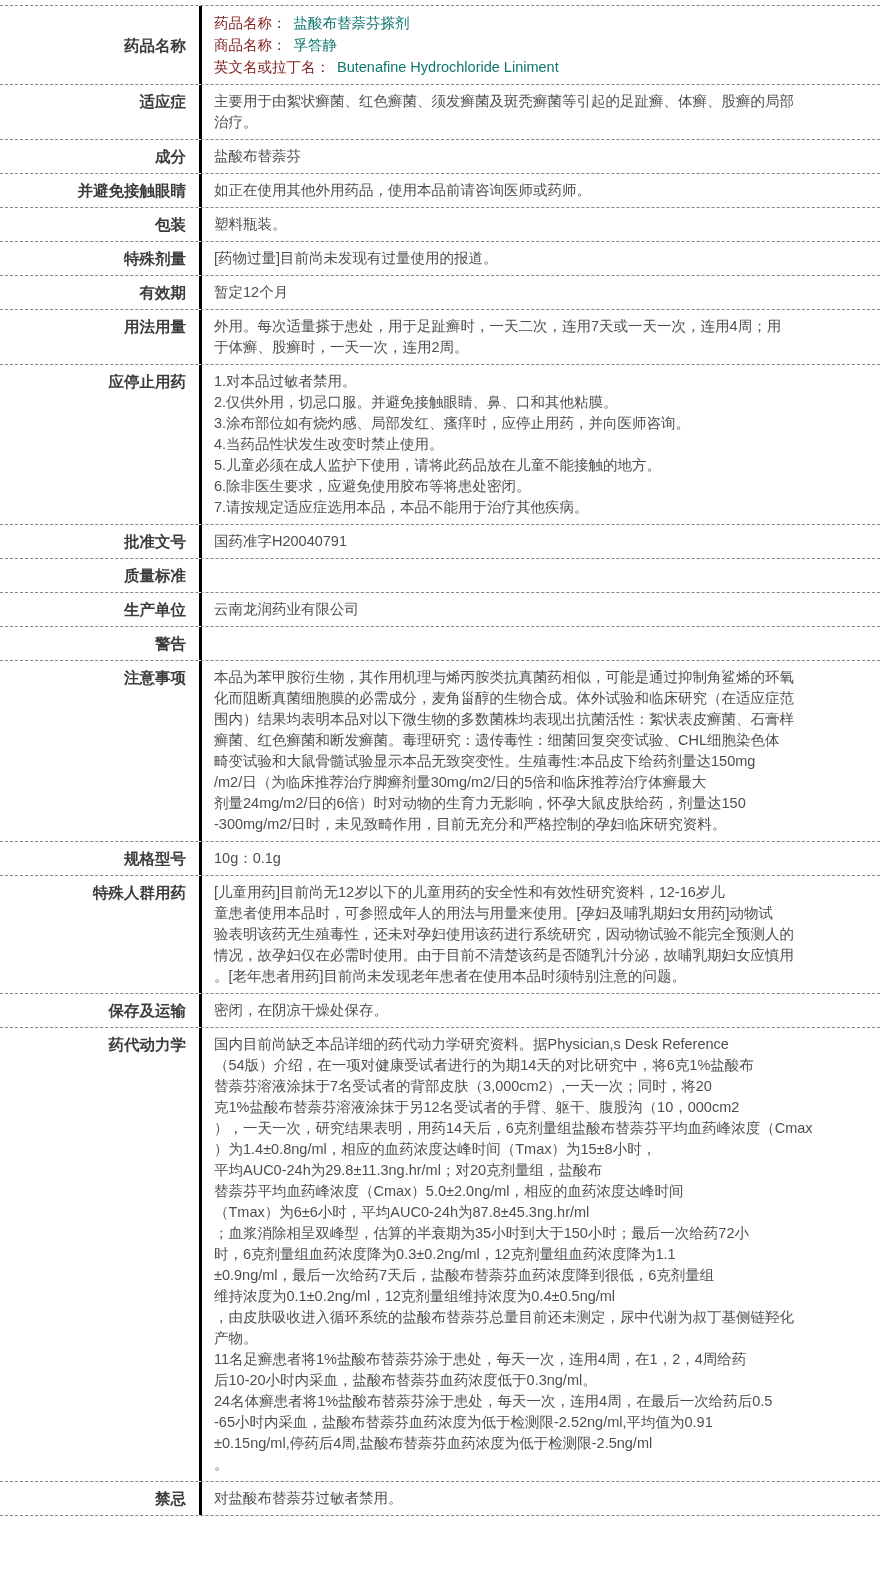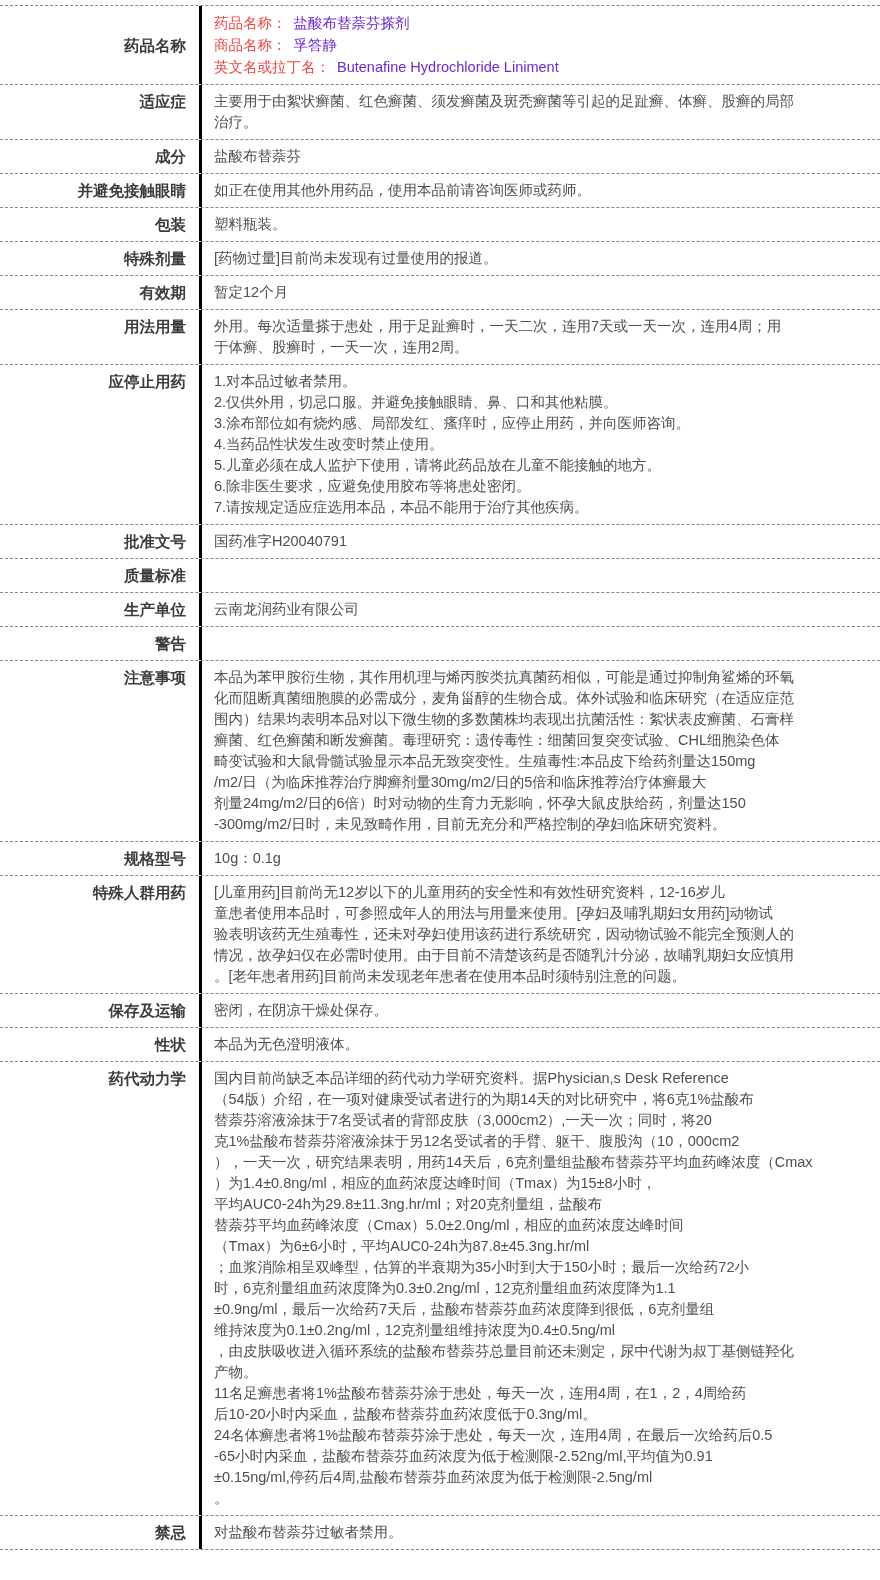--- a/index.html
+++ b/index.html
@@ -48,25 +48,25 @@
     align-items: center;
     justify-content: flex-end;
     padding-top: 0;
     padding-bottom: 0;
   }
   .name-line {
     line-height: 22px;
     white-space: normal;
   }
   .name-line .prefix {
-    color: #ef4444;
+    color: #7f1d1d;
     margin-right: 7px;
   }
   .name-line .value {
-    color: #6d28d9;
+    color: #0f766e;
   }
 </style>
 </head>
 <body>
 
 <div id="drug-table">
     <div class="row name-row">
       <div class="label-cell">药品名称</div>
       <div class="content-cell"><div class="name-line"><span class="prefix">药品名称：</span><span class="value">盐酸布替萘芬搽剂</span></div><div class="name-line"><span class="prefix">商品名称：</span><span class="value">孚答静</span></div><div class="name-line"><span class="prefix">英文名或拉丁名：</span><span class="value">Butenafine Hydrochloride Liniment</span></div></div>
     </div>
@@ -147,24 +147,20 @@
 童患者使用本品时，可参照成年人的用法与用量来使用。[孕妇及哺乳期妇女用药]动物试
 验表明该药无生殖毒性，还未对孕妇使用该药进行系统研究，因动物试验不能完全预测人的
 情况，故孕妇仅在必需时使用。由于目前不清楚该药是否随乳汁分泌，故哺乳期妇女应慎用
 。[老年患者用药]目前尚未发现老年患者在使用本品时须特别注意的问题。</div>
     </div>
     <div class="row">
       <div class="label-cell">保存及运输</div>
       <div class="content-cell">密闭，在阴凉干燥处保存。</div>
     </div>
     <div class="row">
-      <div class="label-cell">性状</div>
-      <div class="content-cell">本品为无色澄明液体。</div>
-    </div>
-    <div class="row">
       <div class="label-cell">药代动力学</div>
       <div class="content-cell">国内目前尚缺乏本品详细的药代动力学研究资料。据Physician,s Desk Reference
 （54版）介绍，在一项对健康受试者进行的为期14天的对比研究中，将6克1%盐酸布
 替萘芬溶液涂抹于7名受试者的背部皮肤（3,000cm2）,一天一次；同时，将20
 克1%盐酸布替萘芬溶液涂抹于另12名受试者的手臂、躯干、腹股沟（10，000cm2
 ），一天一次，研究结果表明，用药14天后，6克剂量组盐酸布替萘芬平均血药峰浓度（Cmax
 ）为1.4±0.8ng/ml，相应的血药浓度达峰时间（Tmax）为15±8小时，
 平均AUC0-24h为29.8±11.3ng.hr/ml；对20克剂量组，盐酸布
 替萘芬平均血药峰浓度（Cmax）5.0±2.0ng/ml，相应的血药浓度达峰时间
 （Tmax）为6±6小时，平均AUC0-24h为87.8±45.3ng.hr/ml

